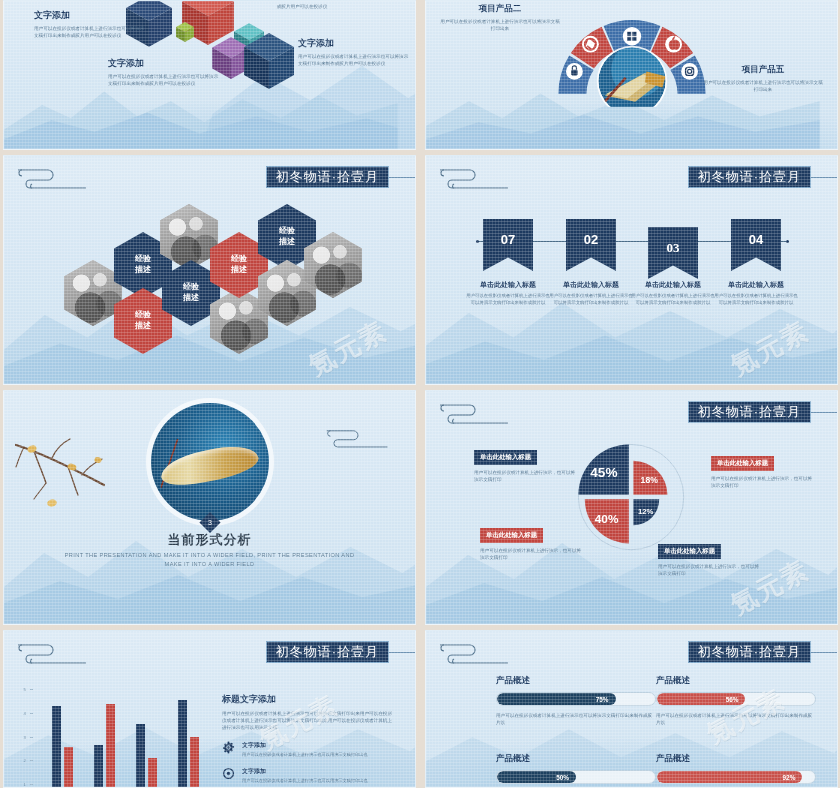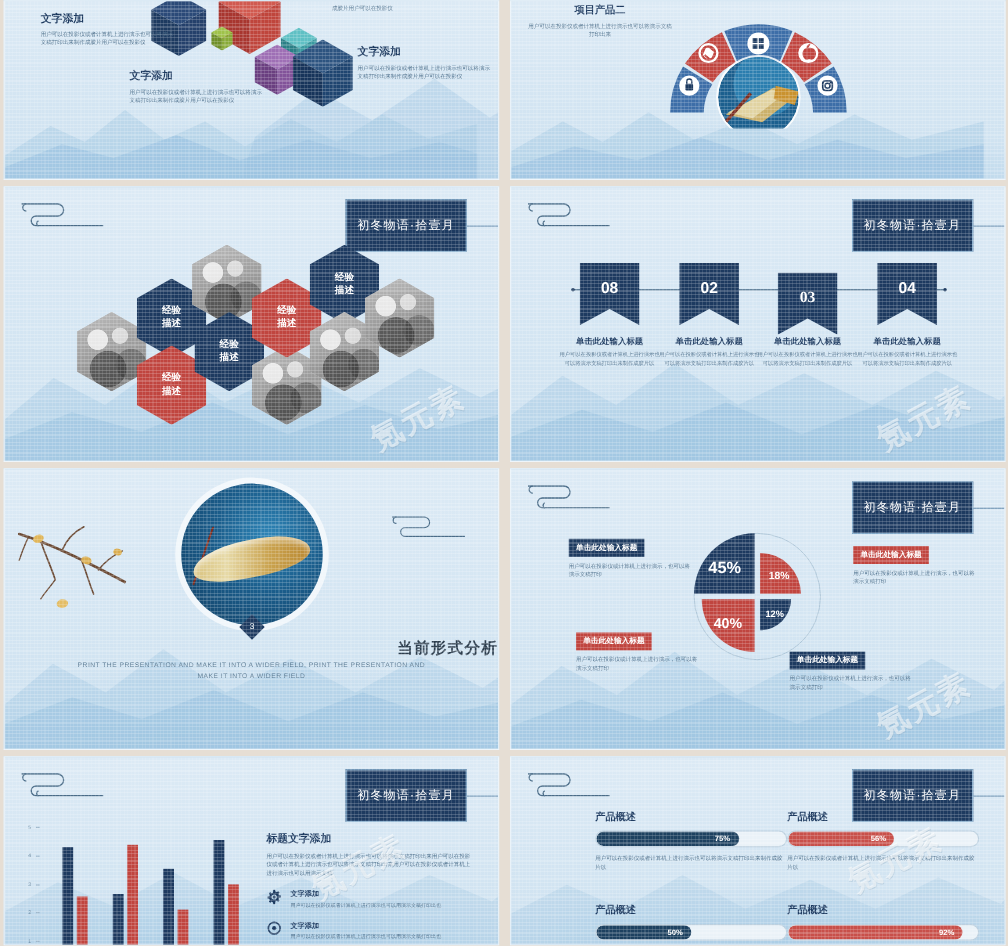--- a/index.html
+++ b/index.html
@@ -40,22 +40,22 @@
   
   .wm{
     position:absolute; right:6%; bottom:8%;
     font-size:26px; color:rgba(255,255,255,.55);
     transform:rotate(-28deg); letter-spacing:2px; pointer-events:none;
     text-shadow:0 1px 0 rgba(120,150,175,.25); font-weight:700;
   }
   
   .hdr{ position:absolute; top:10px; right:0; display:flex; align-items:center; }
   .hdr-badge{
-    background:#1d3a60; color:#fff; font-size:10px; letter-spacing:1px;
-    padding:14px 9px; border:1px solid #7fa7c8;
+    background:#1d3a60; color:#fff; font-size:13px; letter-spacing:1px;
+    padding:1px 9px; border:1px solid #7fa7c8;
     box-shadow: inset 0 0 0 1px #1d3a60;
     white-space:nowrap;
   }
   .hdr-line{ width:26px; height:1px; background:#6e93b3; }
   
   .cloud{ position:absolute; top:8px; left:12px; pointer-events:none; }
 
   .ttl{ font-weight:700; color:#1d3a60; }
   .body-txt{ color:#4a6c88; line-height:1.55; }
 
@@ -113,21 +113,21 @@
          background:linear-gradient(100deg,#d8c07a 0%,#e6d9a6 30%,#c9a24e 65%,#b8862f 100%);
          border-radius:48% 42% 46% 40% / 60% 55% 45% 40%;
          transform:rotate(-11deg);
          box-shadow:inset 0 3px 5px rgba(255,255,255,.6); }
   .twig{ position:absolute; left:14%; top:36%; width:42%; height:44%;
          border-left:2.5px solid #7c2f22; transform:rotate(19deg); border-radius:2px; }
   .diamond{ position:absolute; left:50%; top:124px; transform:translateX(-50%) rotate(45deg);
             width:15px; height:15px; background:#1d3a60; }
   .diamond span{ display:block; transform:rotate(-45deg); color:#fff; font-size:7px;
                  text-align:center; line-height:15px; }
-  .s5-title{ position:absolute; left:0; right:0; top:140px; text-align:right;
+  .s5-title{ position:absolute; left:0; right:0; top:140px; text-align:center;
              font-size:13px; font-weight:700; color:#2c3d4d; letter-spacing:1px; }
   .s5-sub{ position:absolute; left:14%; right:14%; top:160px; text-align:center;
            font-size:5.6px; color:#5b7near; color:#5b7a92; line-height:1.6; letter-spacing:.4px; }
   .branch{ position:absolute; left:8px; top:36px; }
 
   
   .pie{ position:absolute; left:50%; top:48px; transform:translateX(-50%);
         width:118px; height:118px; }
   .s6-lbl{ position:absolute; width:104px; }
   .s6-lbl .tag{ display:inline-block; color:#fff; font-size:6.4px; font-weight:700;
@@ -283,20 +283,24 @@
           <path d="M18,-28 L42,-22 L38,-8 L16,-14 Z" fill="#c9922f"></path>
           <path d="M-36,12 L-8,-20" stroke="#7c2f22" stroke-width="3.4" fill="none"></path>
         </g>
       </g>
     </svg>
 
     <div class="prod" style="left:14px;top:2px;">
       <div class="ttl">项目产品二</div>
       <div class="body-txt">用户可以在投影仪或者计算机上进行演示也可以将演示文稿打印出来</div>
     </div>
+    <div class="prod" style="right:14px;top:63px;">
+      <div class="ttl">项目产品五</div>
+      <div class="body-txt">用户可以在投影仪或者计算机上进行演示也可以将演示文稿打印出来</div>
+    </div>
   </div>
 
   <div class="slide s3">
     <svg class="mountains" viewBox="0 0 413 130" preserveAspectRatio="none">
       <path d="M0,96 L40,62 L82,84 L130,50 L180,82 L235,56 L290,82 L340,54 L390,78 L413,66 L413,130 L0,130 Z" fill="#a8cbe4" opacity=".48"></path>
       <path d="M0,112 L55,90 L112,106 L170,82 L232,108 L295,84 L355,104 L413,90 L413,130 L0,130 Z" fill="#8fbbdd" opacity=".4"></path>
     </svg>
     <div class="hdr">
       <div class="hdr-badge">初冬物语·拾壹月</div>
       <div class="hdr-line"></div>
@@ -345,21 +349,21 @@
       <path d="M2,6 h30 a5,5 0 0,1 0,10 h-18 a4,4 0 0,0 0,8 h56" fill="none" stroke="#4a6c88" stroke-width="1.1"></path>
       <path d="M6,6 a3,3 0 0,0 0,6" fill="none" stroke="#4a6c88" stroke-width="1.1"></path>
       <path d="M16,20 a2.5,2.5 0 0,0 0,4.5" fill="none" stroke="#4a6c88" stroke-width="1.1"></path>
     </svg>
 
     <div class="ribline" style="left:52px;top:85px;width:310px;"></div>
     <div class="dot" style="left:50px;top:84px;"></div>
     <div class="dot" style="left:360px;top:84px;"></div>
 
     <div class="ribbon" style="left:57px;top:63px;">
-        <span>08</span>
+        <span>07</span>
       </div>
     <div class="ribbon" style="left:140px;top:63px;">
         <span>02</span>
       </div>
     <div class="ribbon" style="left:222px;top:71px;font-family:Liberation Serif, serif;">
         <span>03</span>
       </div>
     <div class="ribbon" style="left:305px;top:63px;">
         <span>04</span>
       </div>

